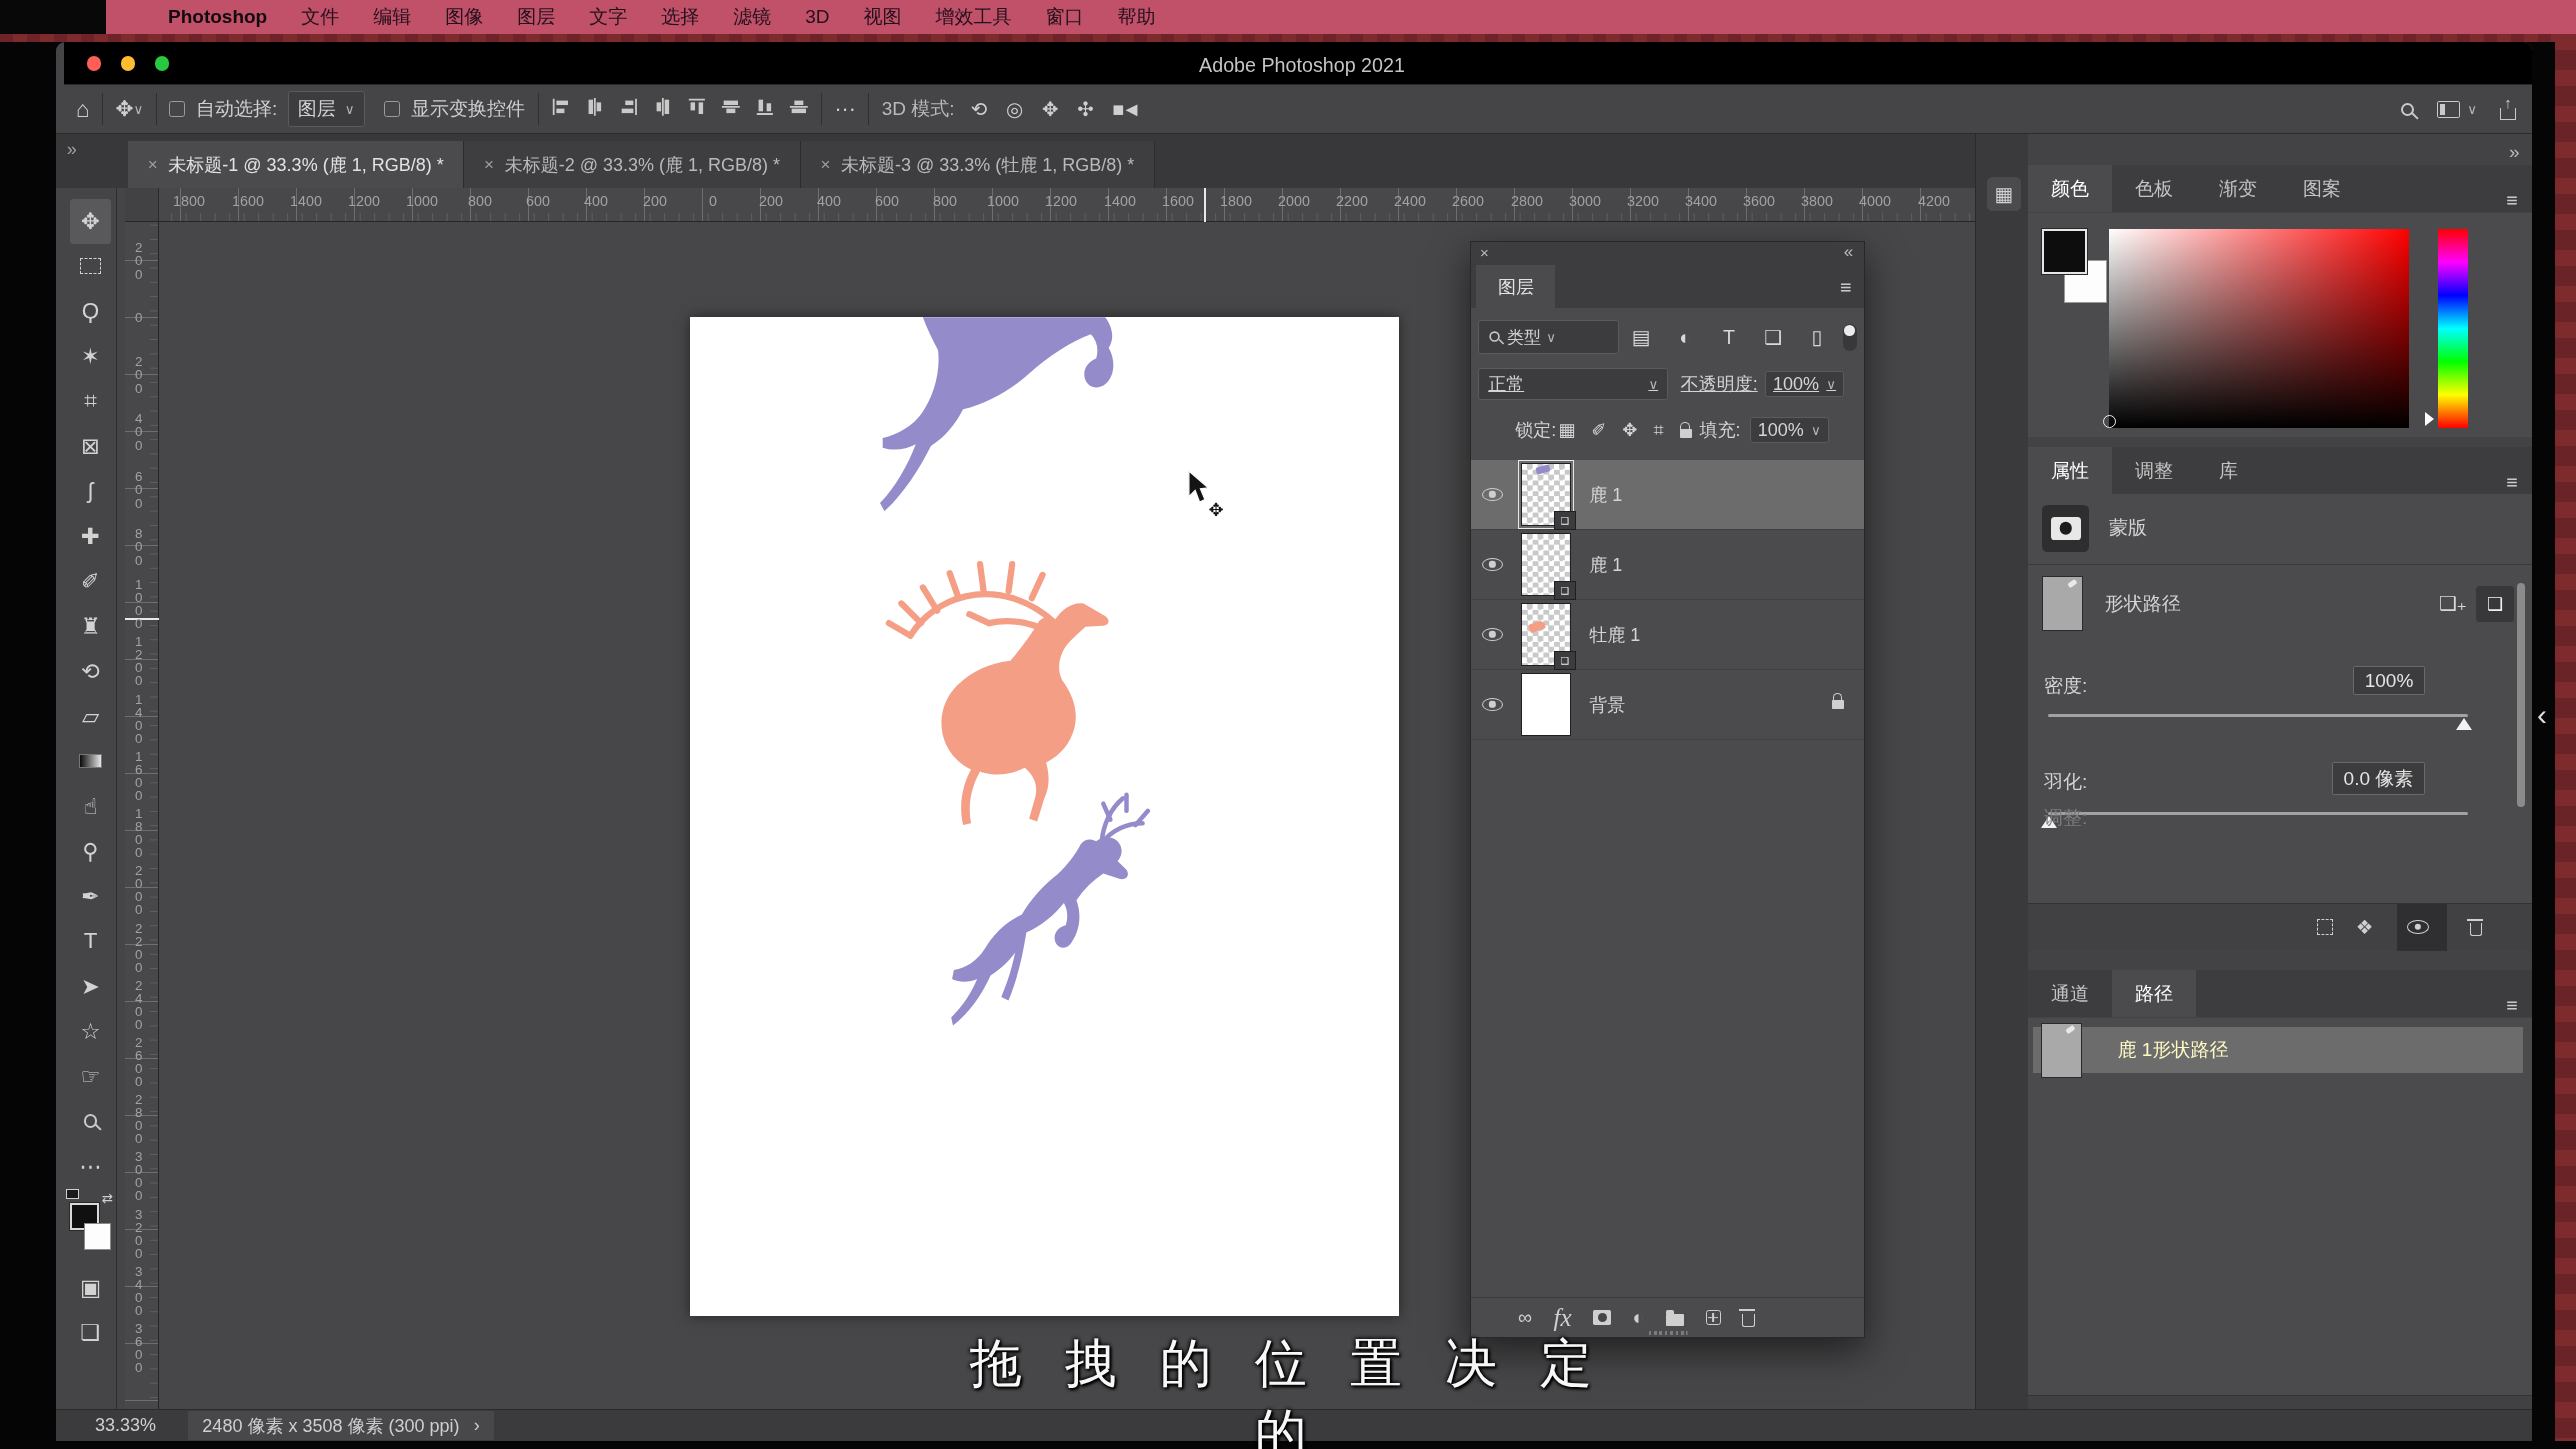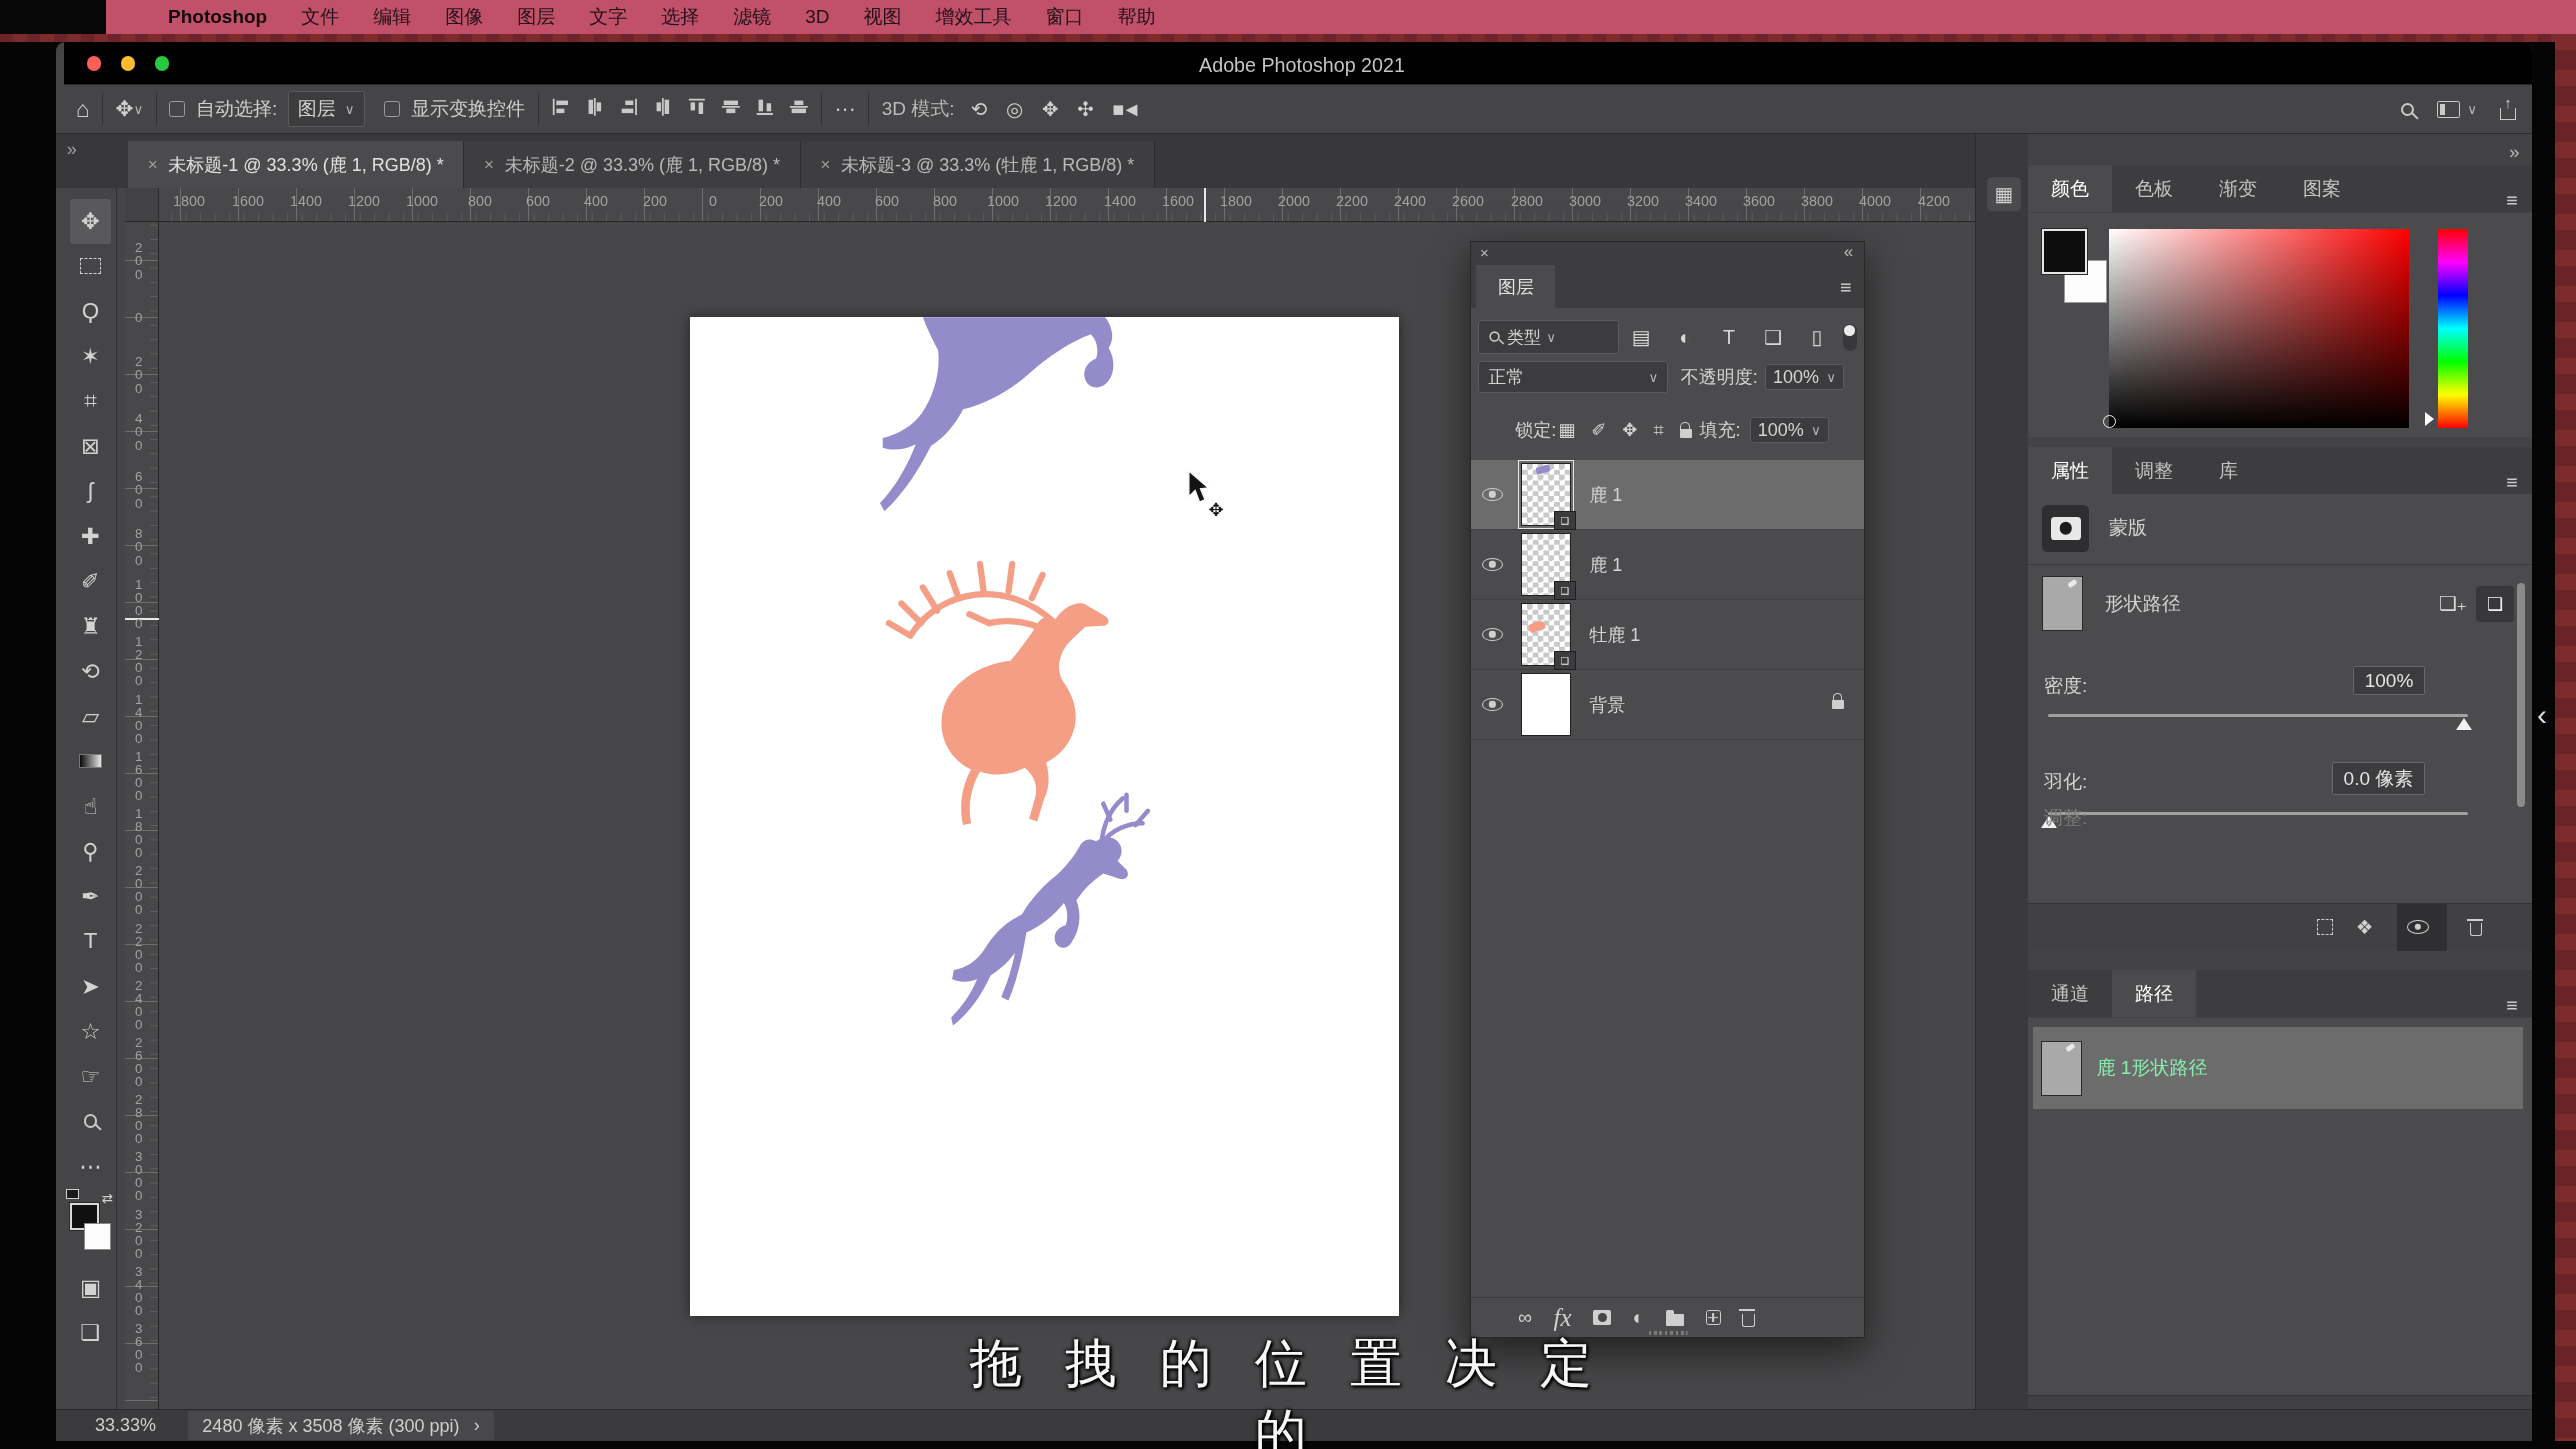--- a/index.html
+++ b/index.html
@@ -83,21 +83,21 @@
   #layers .phead .cl{position:absolute;right:10.7px;top:0px;font-size:17px;color:#bdbdbd;}
   #layers .tabrow{position:absolute;left:0;top:23px;width:100%;height:43px;background:#3d3d3f;}
   #layers .ptab{position:absolute;left:5.4px;top:0;height:43px;padding:0 21.5px;background:#4b4b4d;display:flex;align-items:center;color:#e3e3e3;}
   #layers .menu{position:absolute;right:12.5px;top:34px;color:#c9c9c9;font-size:19.7px;}
   .lrow{position:absolute;left:0;width:100%;display:flex;align-items:center;}
   #filter-row{top:77px;height:36px;padding:0 7.2px;gap:0;}
   #filter-row .sel{width:141px;height:34px;font-size:17px;gap:5.4px;}
   #filter-row .fico{flex:1;text-align:center;color:#d8d8d8;font-size:19.7px;}
   .pill{width:14.3px;height:27px;background:#38383a;border-radius:8px;position:relative;margin-left:3.6px;flex:0 0 auto;}
   .pill::after{content:"";position:absolute;top:1.8px;left:1.8px;width:10.7px;height:10.7px;border-radius:50%;background:#ececec;}
-  #blend-row{top:118px;height:34px;padding:0 7.2px;}
+  #blend-row{top:125px;height:34px;padding:0 7.2px;text-decoration:underline;}
   #blend-row .sel{width:190px;height:32px;}
   #blend-row .lab{margin-left:12.5px;font-size:18px;}
   .valbox{display:inline-flex;align-items:center;gap:7.2px;background:#3c3c3e;border:0.9px solid #5b5b5b;border-radius:2.7px;padding:1.8px 7.2px;margin-left:7.2px;}
   #lock-row{top:172px;height:32px;padding:0 7.2px;gap:2px;font-size:18px;margin-left:37px;}
   .lock{position:relative;display:inline-block;width:12.5px;height:9px;background:#cfcfcf;border-radius:0.9px;margin-top:7.2px;}
   .lock::before{content:"";position:absolute;left:0.9px;top:-7.2px;width:7.2px;height:7.2px;border:1.8px solid #cfcfcf;border-bottom:none;border-radius:5.4px 5.4px 0 0;}
   #layer-list{position:absolute;left:0;top:218px;width:100%;}
   .layer-item{position:relative;width:100%;height:70px;border-bottom:0.9px solid #404042;display:flex;align-items:center;}
   .layer-item.selected{background:#6c6c6c;}
   .eye{display:inline-block;width:21.5px;height:13.4px;border:1.8px solid #cfcfcf;border-radius:50%;position:relative;flex:0 0 auto;margin:0 18px 0 10.7px;}
@@ -166,21 +166,21 @@
   .sliderthumb{position:absolute;width:0;height:0;border-left:8px solid transparent;border-right:8px solid transparent;border-bottom:12.5px solid #f2f2f2;}
   .valfield{position:absolute;background:#3c3c3e;border:0.9px solid #6a6a6a;border-radius:1.8px;padding:2.7px 10.7px;color:#e4e4e4;}
   #adjust-lab{position:absolute;left:16px;top:311px;color:#7e7e7e;}
   #prop-bottom{position:absolute;left:0;top:409px;width:100%;height:47px;background:#414143;border-top:0.9px solid #333;display:flex;align-items:center;justify-content:flex-end;gap:23px;padding-right:50px;}
   #prop-bottom .bico{color:#cfcfcf;font-size:19.7px;display:flex;align-items:center;}
   #prop-eyebtn{width:50px;height:47px;background:#2f2f31;display:flex;align-items:center;justify-content:center;}
 
   
   #pathpanel{top:836px;}
   #path-body{position:absolute;left:0;top:884px;width:100%;height:377px;background:#4b4b4d;}
-  #path-row{position:absolute;left:5.4px;top:9px;right:9px;height:82px;background:#6c6c6c;display:flex;align-items:center;gap:15px;padding-left:7.2px;color:#86efac;}
+  #path-row{position:absolute;left:5.4px;top:9px;right:9px;height:46px;background:#6c6c6c;display:flex;align-items:center;gap:36px;padding-left:7.2px;color:#fef9c3;}
   #path-bottom{position:absolute;left:0;top:1261px;width:100%;height:46px;background:#414143;border-top:0.9px solid #333;display:flex;align-items:center;gap:25px;padding-left:143px;}
   #path-bottom .bico{color:#c9c9c9;font-size:19px;display:flex;align-items:center;}
   .dotfill{display:inline-block;width:15px;height:15px;border-radius:50%;background:#c9c9c9;}
   .dotring{display:inline-block;width:13.4px;height:15px;border:2.2px solid #c9c9c9;border-radius:50%;}
 
   
   #statusbar{position:absolute;left:0;top:1367px;width:100%;height:32px;background:#3b3b3d;border-top:0.9px solid #2a2a2a;color:#cfcfcf;font-size:18px;display:flex;align-items:center;}
   #status-zoom{margin-left:39px;}
   #status-doc{margin-left:32px;background:#48484a;padding:2.7px 14.3px;border-radius:1.8px;display:flex;gap:14.3px;align-items:center;}
 

